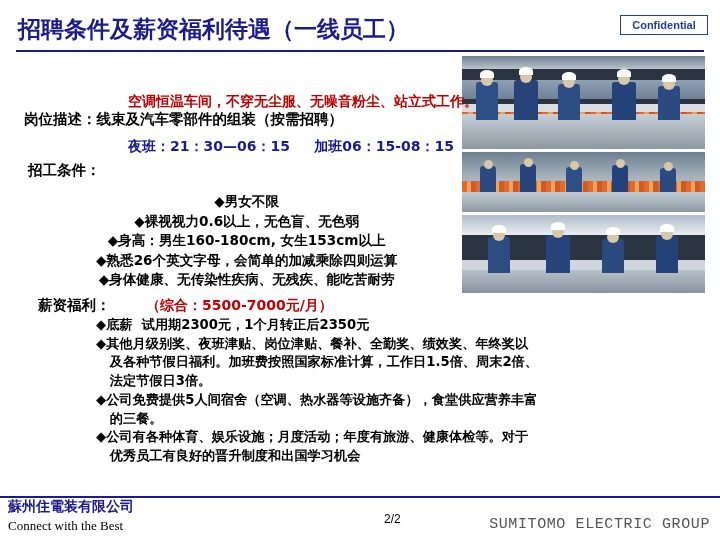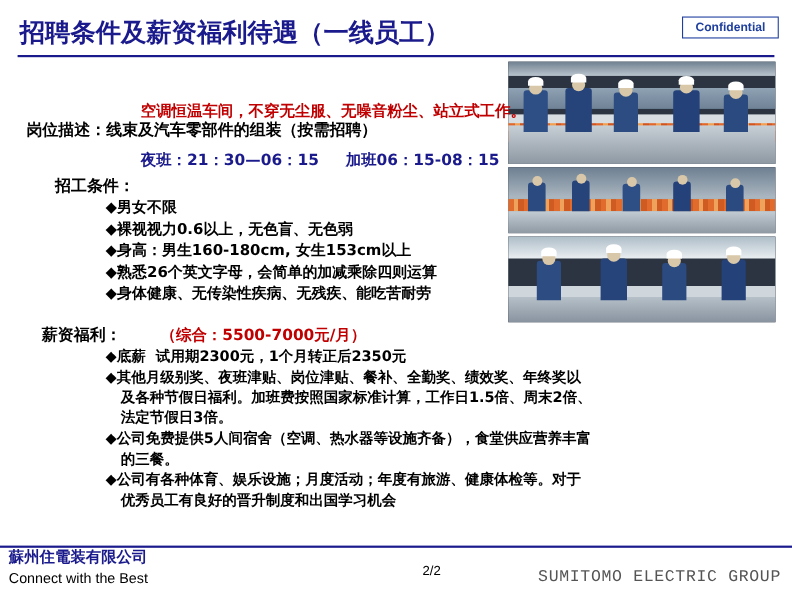--- a/index.html
+++ b/index.html
@@ -130,21 +130,21 @@
     left: 8px; top: 498px;
     font-size: 14px; font-weight: bold;
     color: #1a1a8c;
     white-space: nowrap;
   }
   .company-en {
     position: absolute;
     left: 8px; top: 518px;
     font-size: 13px;
     color: #000000;
-    font-family: Liberation Sans, sans-serif;
+    font-family: Liberation Serif, serif;
     white-space: nowrap;
   }
   .page-no {
     position: absolute;
     left: 384px; top: 512px;
     font-size: 12px;
     color: #000000;
     font-family: "Liberation Sans", sans-serif;
   }
   .brand {
@@ -224,23 +224,23 @@
     <div class="p-cap" style="left:198px;top:9px;width:14px;height:8px;"></div>
   </div>
 
   <div class="blk lbl-black" style="left:24px; top:70px;margin-top:40px;">岗位描述：线束及汽车零部件的组装（按需招聘）</div>
 
   <div class="blk red" style="left:128px; top:92px;">空调恒温车间，不穿无尘服、无噪音粉尘、站立式工作。</div>
 
 
   <div class="blk blue" style="left:128px; top:137px;">夜班：21：30—06：15     加班06：15-08：15</div>
 
-  <div class="blk lbl-black" style="left:50px; top:161px;text-align:right;">招工条件：</div>
-
-  <div class="bullets" style="left:96px; top:180px;">◆男女不限
+  <div class="blk lbl-black" style="left:28px; top:161px;text-align:right;">招工条件：</div>
+
+  <div class="bullets" style="left:96px; top:192px;text-align:center;">◆男女不限
 ◆裸视视力0.6以上，无色盲、无色弱
 ◆身高：男生160-180cm, 女生153cm以上
 ◆熟悉26个英文字母，会简单的加减乘除四则运算
 ◆身体健康、无传染性疾病、无残疾、能吃苦耐劳</div>
 
   <div class="blk lbl-black" style="left:38px; top:296px;">薪资福利：</div>
 
   <div class="blk red" style="left:146px; top:296px;">（综合：5500-7000元/月）</div>
 
   <div class="bullets2" style="left:96px; top:316px;">◆底薪  试用期2300元，1个月转正后2350元

